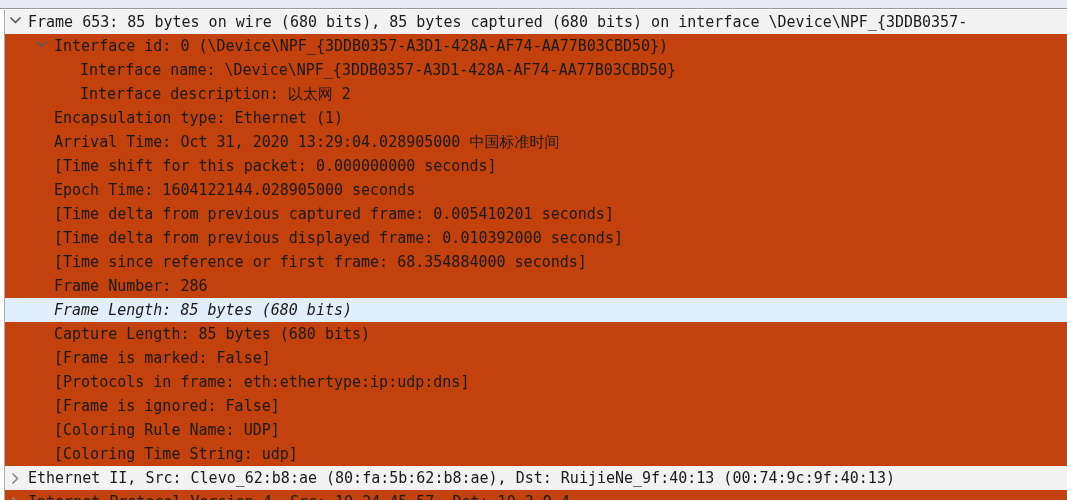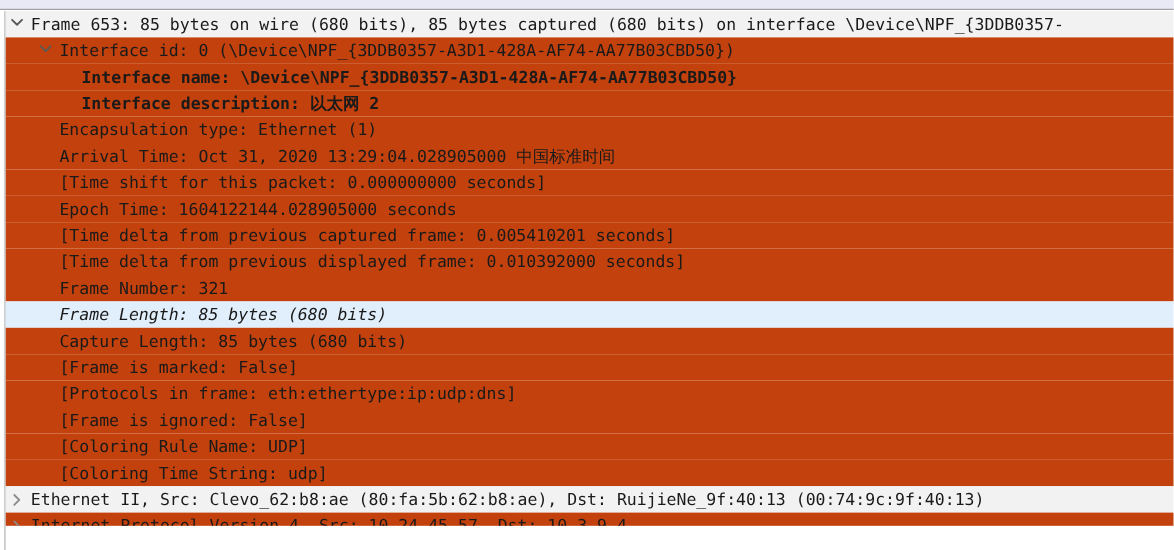--- a/index.html
+++ b/index.html
@@ -83,21 +83,21 @@
     position: absolute;
     top: 0;
     line-height: 24px;
   }
 
   
   .lvl1 .twisty { left: 2px; }
   .lvl1 .label  { left: 23px; }
   .lvl2 .twisty { left: 28px; }
   .lvl2 .label  { left: 49px; }
-  .lvl3 .label  { left: 69px; font-weight: bold; }
+  .lvl3 .label  { left: 75px; }
 
   
   .row.clipped {
     height: 12px;
     overflow: hidden;
   }
   .row.clipped .label,
   .row.clipped .twisty { top: 0; }
 </style>
 </head>
@@ -143,21 +143,24 @@
       <div class="row lvl2">
         <span class="label">Epoch Time: 1604122144.028905000 seconds</span>
       </div>
       <div class="row lvl2">
         <span class="label">[Time delta from previous captured frame: 0.005410201 seconds]</span>
       </div>
       <div class="row lvl2">
         <span class="label">[Time delta from previous displayed frame: 0.010392000 seconds]</span>
       </div>
       <div class="row lvl2">
-        <span class="label">Frame Number: 321</span>
+        <span class="label">[Time since reference or first frame: 68.354884000 seconds]</span>
+      </div>
+      <div class="row lvl2">
+        <span class="label">Frame Number: 286</span>
       </div>
       <div class="row lvl2 selected">
         <span class="label">Frame Length: 85 bytes (680 bits)</span>
       </div>
       <div class="row lvl2">
         <span class="label">Capture Length: 85 bytes (680 bits)</span>
       </div>
       <div class="row lvl2">
         <span class="label">[Frame is marked: False]</span>
       </div>

